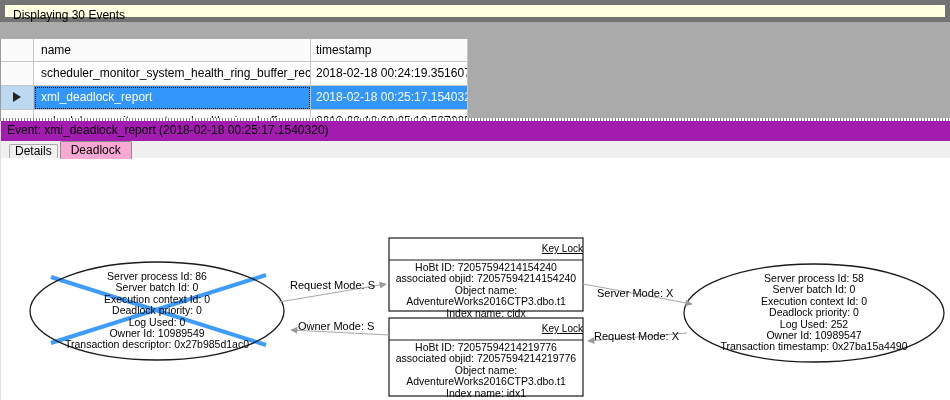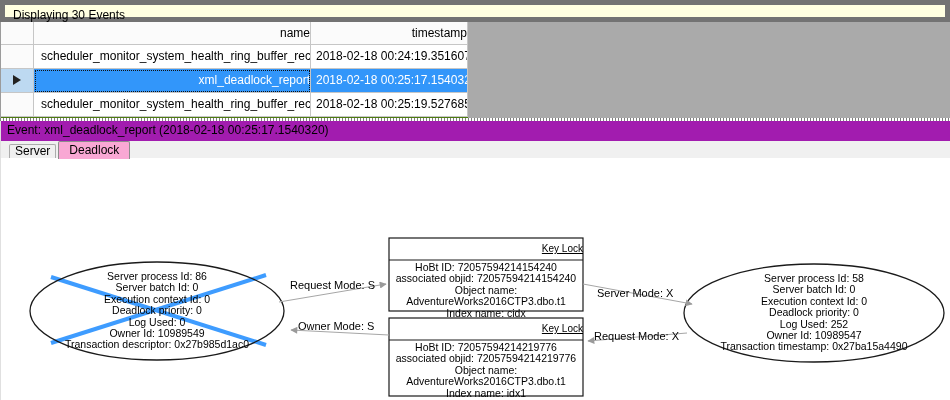--- a/index.html
+++ b/index.html
@@ -9,22 +9,22 @@
 
   
   .info-bar {
     position:absolute; left:0; top:0; width:950px; height:22px;
     background:#FFFFE1; border:5px solid #737373;
     font-size:12px; line-height:20px; padding-left:8px;
   }
 
   
   .grid-zone { position:absolute; left:0; top:22px; width:950px; height:96px; background:#AAAAAA; }
-  .grid { position:absolute; left:0; top:0; width:468px; height:96px; background:#4d7c0f;
-          border-left:1px solid #9B9B9B;text-align:right; }
+  .grid { position:absolute; left:0; top:17px; width:468px; height:96px; background:#4d7c0f;
+          border-left:1px solid #9B9B9B; }
   .g-row { display:flex; height:24px; }
   .g-row.head { height:23px; }
   .cell { border-right:1px solid #C6C6C6; border-bottom:1px solid #C6C6C6;
           font-size:12px; line-height:22px; white-space:nowrap; overflow:hidden; }
   .c-rowhdr { width:33px; background:#FBFBFB; position:relative; }
   .c-name   { width:277px; padding-left:7px; background:#fff; }
   .c-ts     { flex:1; padding-left:5px; background:#fff; }
   .head .c-rowhdr, .head .c-name, .head .c-ts { background:#FBFBFB; }
   .g-row.sel .c-name, .g-row.sel .c-ts { background:#3296FA; color:#fff; }
   .g-row.sel .c-name { outline:1px dotted #111; outline-offset:-2px; }
@@ -92,21 +92,21 @@
         <div class="cell c-ts">2018-02-18 00:25:19.5276859</div>
       </div>
     </div>
   </div>
 
   <div class="splitter"></div>
 
   <div class="event-bar">Event: xml_deadlock_report (2018-02-18 00:25:17.1540320)</div>
 
   <div class="tab-strip">
-    <div class="tab inactive">Server</div>
+    <div class="tab inactive">Details</div>
     <div class="tab active">Deadlock</div>
   </div>
 
   <div class="stage">
     <svg width="950" height="242" viewBox="0 0 950 242">
       <defs>
         <marker id="arrow" viewBox="0 0 10 10" refX="9" refY="5" markerWidth="9" markerHeight="7" orient="auto">
           <path d="M0,0 L10,5 L0,10 z" fill="#9A9A9A"></path>
         </marker>
       </defs>

